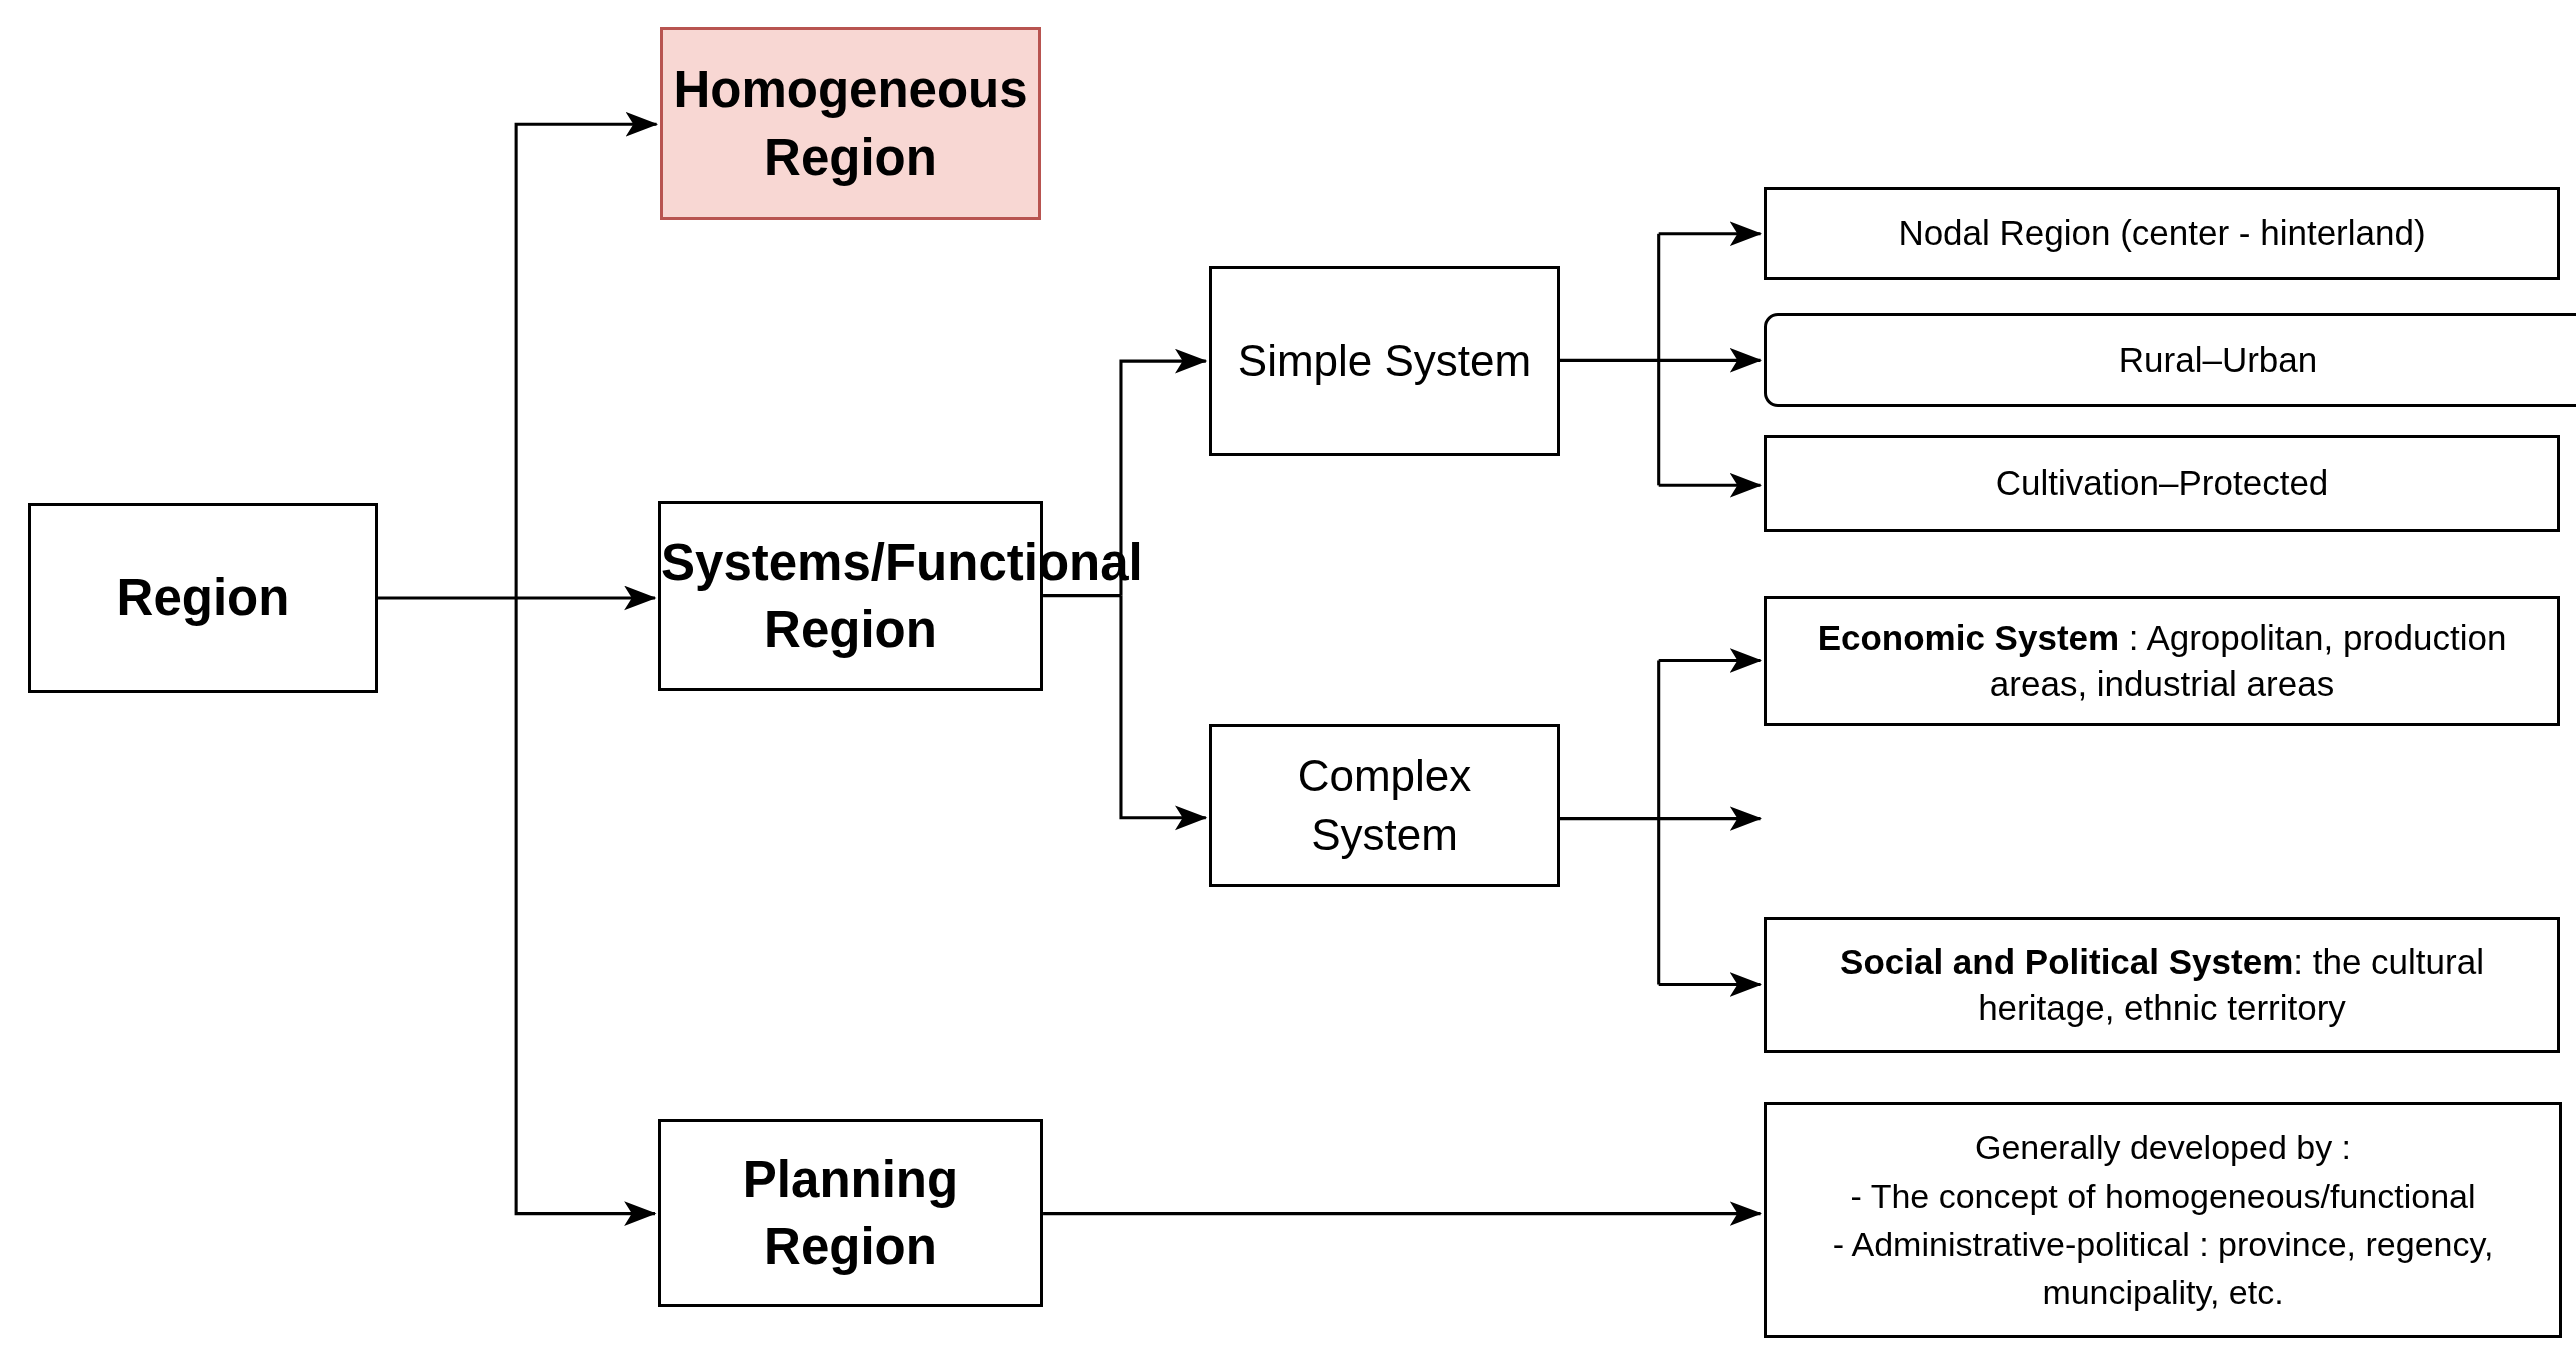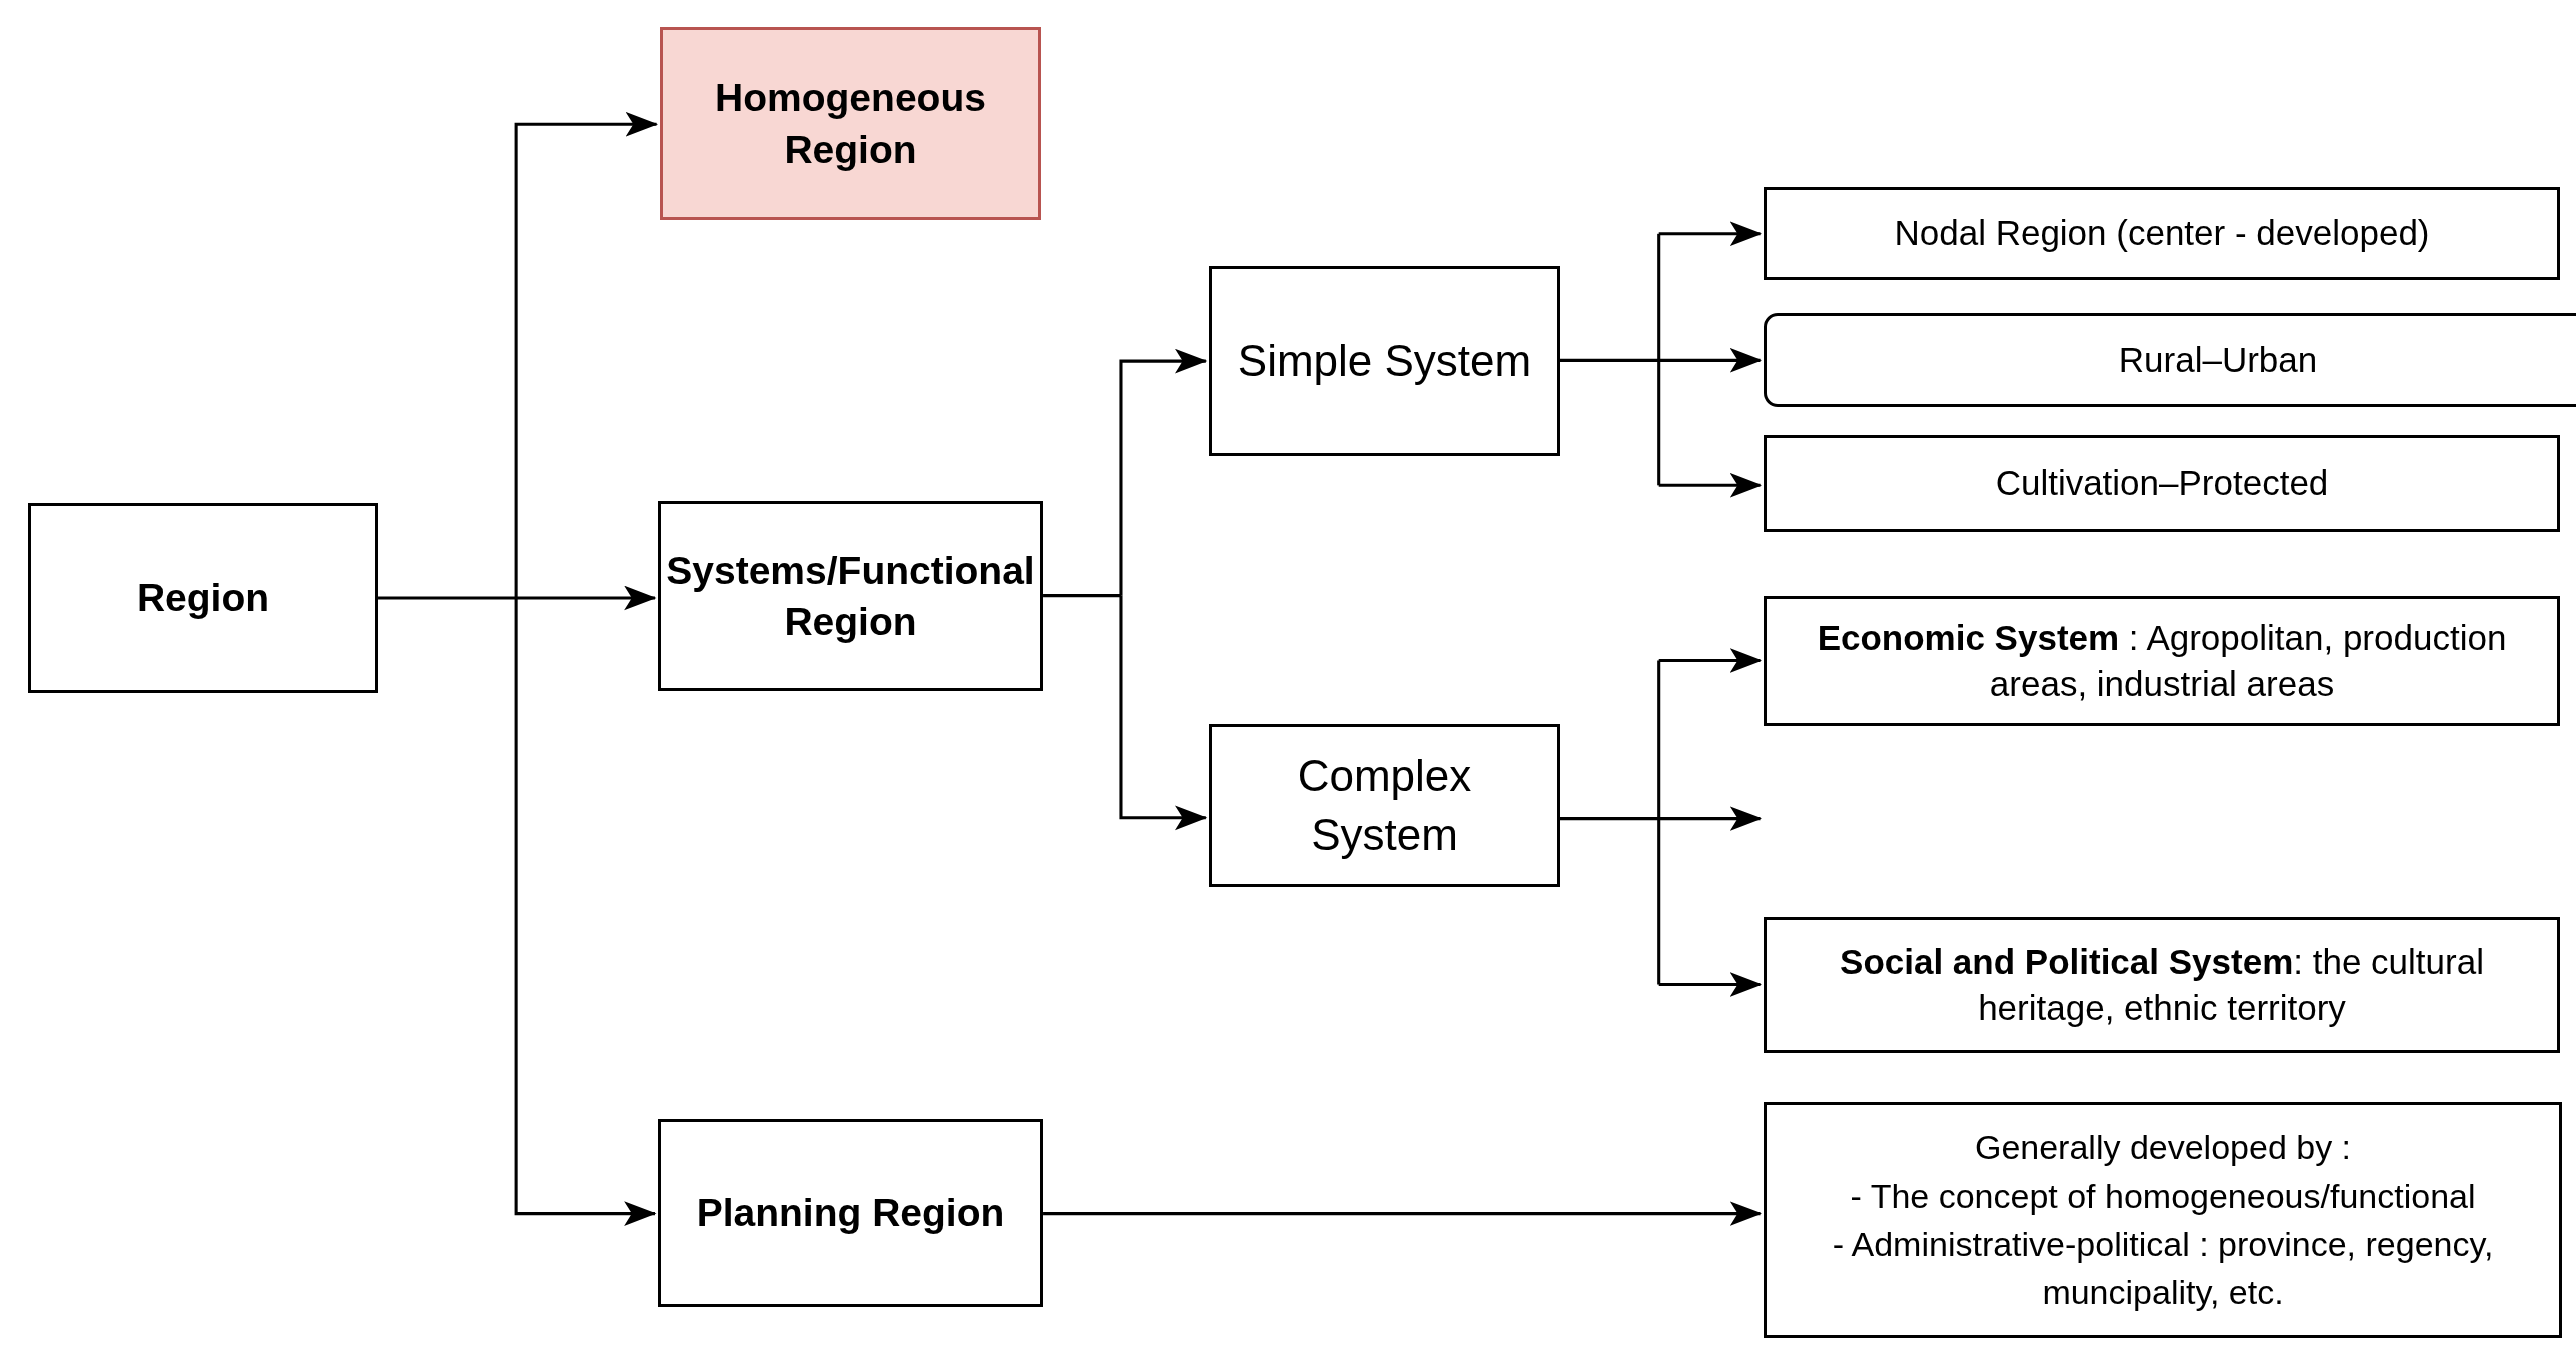--- a/index.html
+++ b/index.html
@@ -35,21 +35,21 @@
     line-height: 1.32;
   }
   .node .inner {
     width: 100%;
     padding: 0 14px;
   }
   .pre-lines {
     white-space: pre-line;
   }
   .title-label {
-    font-size: 39px;
+    font-size: 51px;
     font-weight: bold;
   }
   .mid-label {
     font-size: 44px;
     font-weight: normal;
   }
   .leaf-label {
     font-size: 35px;
     font-weight: normal;
   }
@@ -130,21 +130,21 @@
 
   <div class="node" id="node-simple-system">
     <div class="inner mid-label">Simple System</div>
   </div>
 
   <div class="node" id="node-complex-system">
     <div class="inner mid-label">Complex System</div>
   </div>
 
   <div class="node" id="node-nodal-region">
-    <div class="inner leaf-label">Nodal Region (center - developed)</div>
+    <div class="inner leaf-label">Nodal Region (center - hinterland)</div>
   </div>
 
   <div class="node" id="node-rural-urban">
     <div class="inner leaf-label">Rural–Urban</div>
   </div>
 
   <div class="node" id="node-cultivation">
     <div class="inner leaf-label">Cultivation–Protected</div>
   </div>
 

